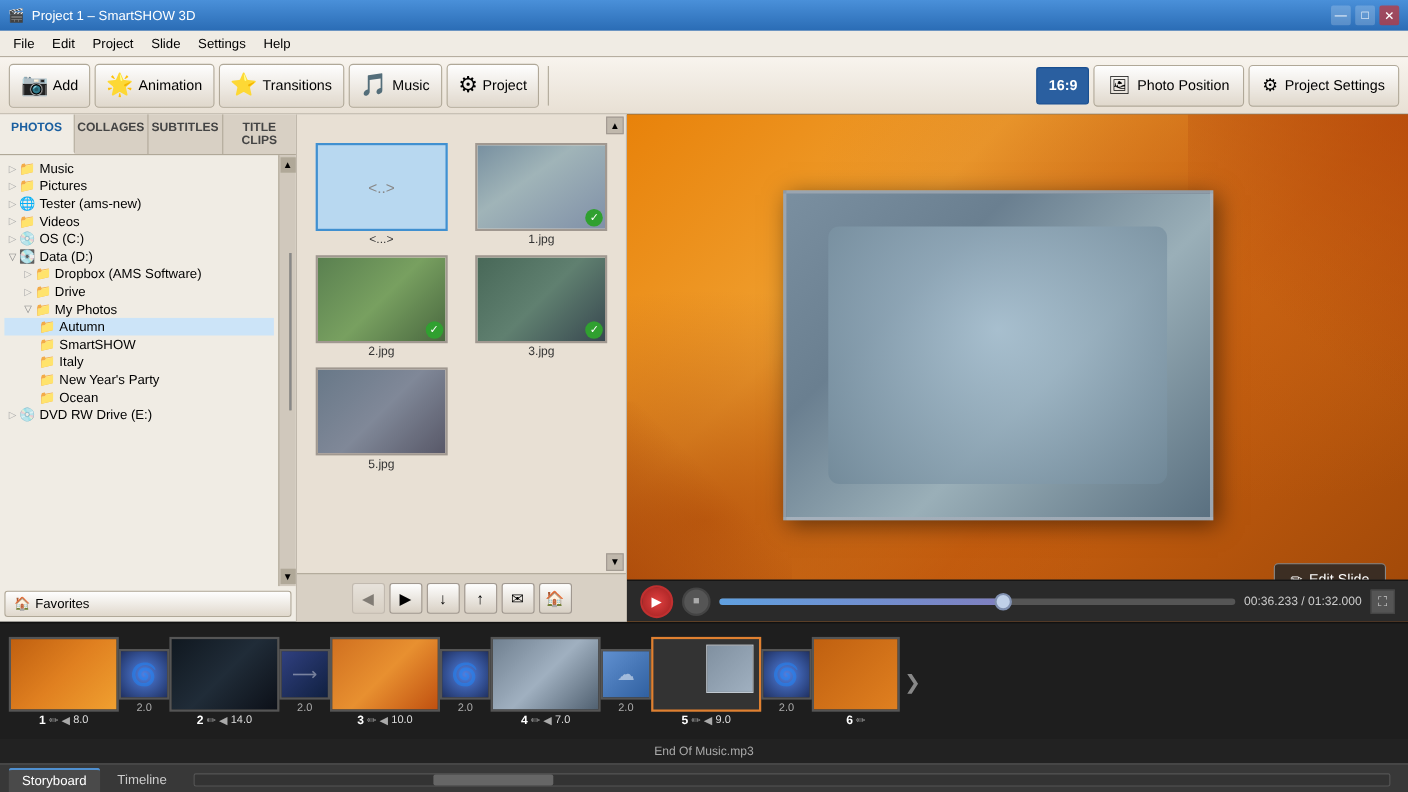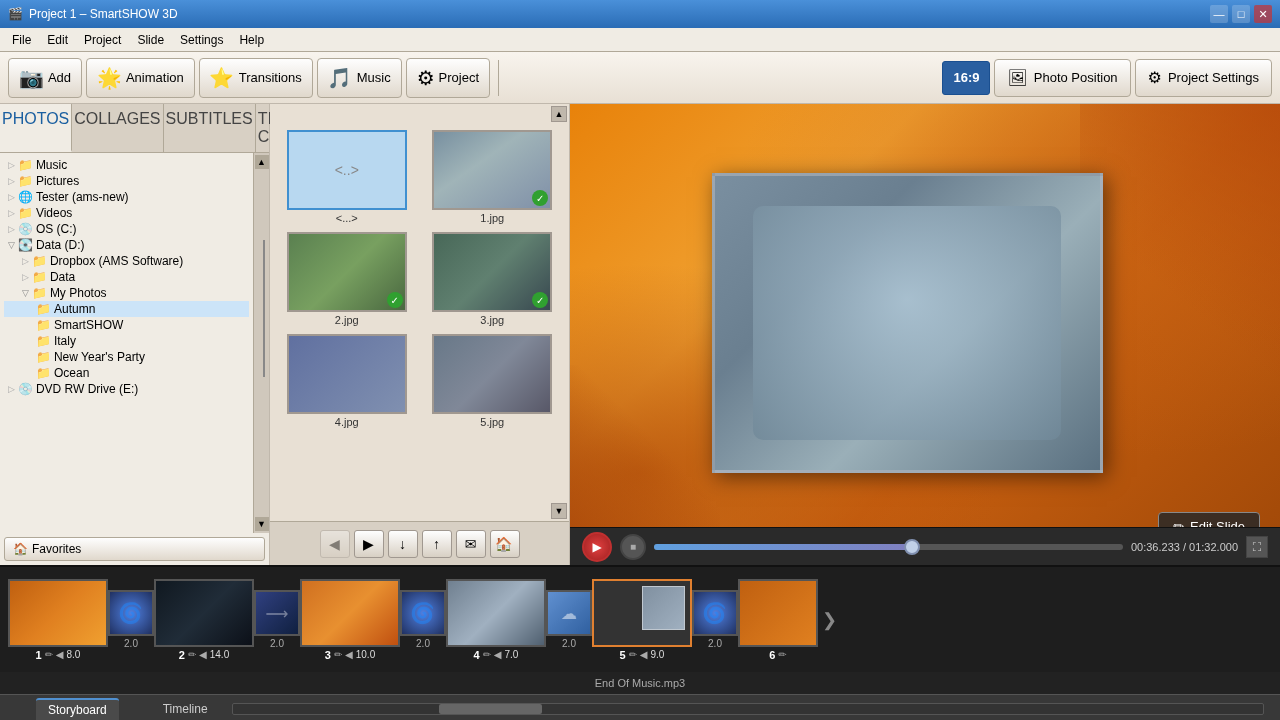--- a/index.html
+++ b/index.html
@@ -99,23 +99,24 @@
     }
 
     
     #tabs {
       display: flex;
       background: #d8d0c4;
       border-bottom: 1px solid #b0a898;
     }
     .tab {
       flex: 1;
+      text-align: center;
       padding: 6px 2px;
-      font-size: 16px;
-      font-weight: normal;
+      font-size: 11px;
+      font-weight: bold;
       cursor: pointer;
       border-right: 1px solid #b0a898;
       color: #444;
     }
     .tab.active {
       background: #f0ece4;
       color: #1a5fa0;
       border-bottom: 2px solid #f0ece4;
     }
     .tab:last-child { border-right: none; }
@@ -388,21 +389,20 @@
       padding: 0 8px;
       gap: 4px;
       border-top: 1px solid #555;
     }
     .bottom-tab {
       padding: 3px 12px;
       color: #ccc;
       cursor: pointer;
       font-size: 12px;
       border-radius: 3px 3px 0 0;
-      margin-left: 28px;
     }
     .bottom-tab.active {
       background: #4a4a4a;
       color: white;
       border-top: 2px solid #5090d0;
     }
 
     #music-label {
       flex: 1;
       text-align: center;
@@ -579,21 +579,21 @@
           <span>Data (D:)</span>
         </div>
         <div class="tree-item" style="padding-left:18px">
           <span style="color:#aaa;font-size:9px">▷</span>
           <span class="tree-folder-icon">📁</span>
           <span>Dropbox (AMS Software)</span>
         </div>
         <div class="tree-item" style="padding-left:18px">
           <span style="color:#aaa;font-size:9px">▷</span>
           <span class="tree-folder-icon">📁</span>
-          <span>Data</span>
+          <span>Drive</span>
         </div>
         <div class="tree-item" style="padding-left:18px">
           <span style="color:#888;font-size:9px">▽</span>
           <span class="tree-folder-icon">📁</span>
           <span>My Photos</span>
         </div>
         <div class="tree-item" style="padding-left:32px;background:#cce4f8">
           <span style="color:#60a0e0">📁</span>
           <span>Autumn</span>
         </div>
@@ -666,26 +666,20 @@
       </div>
 
       <div class="photo-thumb">
         <div class="thumb-img" style="background:linear-gradient(135deg,#507060,#688878)">
           <div style="width:100%;height:100%;background:linear-gradient(135deg,#486858 0%,#608070 50%,#384850 100%)"></div>
           <div class="check-mark">✓</div>
         </div>
         <span class="thumb-label">3.jpg</span>
       </div>
 
-      <div class="photo-thumb">
-        <div class="thumb-img" style="background:linear-gradient(135deg,#6070a0,#8090b0)">
-          <div style="width:100%;height:100%;background:linear-gradient(135deg,#5868a0 0%,#7888b0 50%,#4858808 100%)"></div>
-        </div>
-        <span class="thumb-label">4.jpg</span>
-      </div>
 
       <div class="photo-thumb">
         <div class="thumb-img" style="background:linear-gradient(135deg,#708090,#9090a0)">
           <div style="width:100%;height:100%;background:linear-gradient(135deg,#687888 0%,#808898 50%,#585868 100%)"></div>
         </div>
         <span class="thumb-label">5.jpg</span>
       </div>
 
     </div>
 

